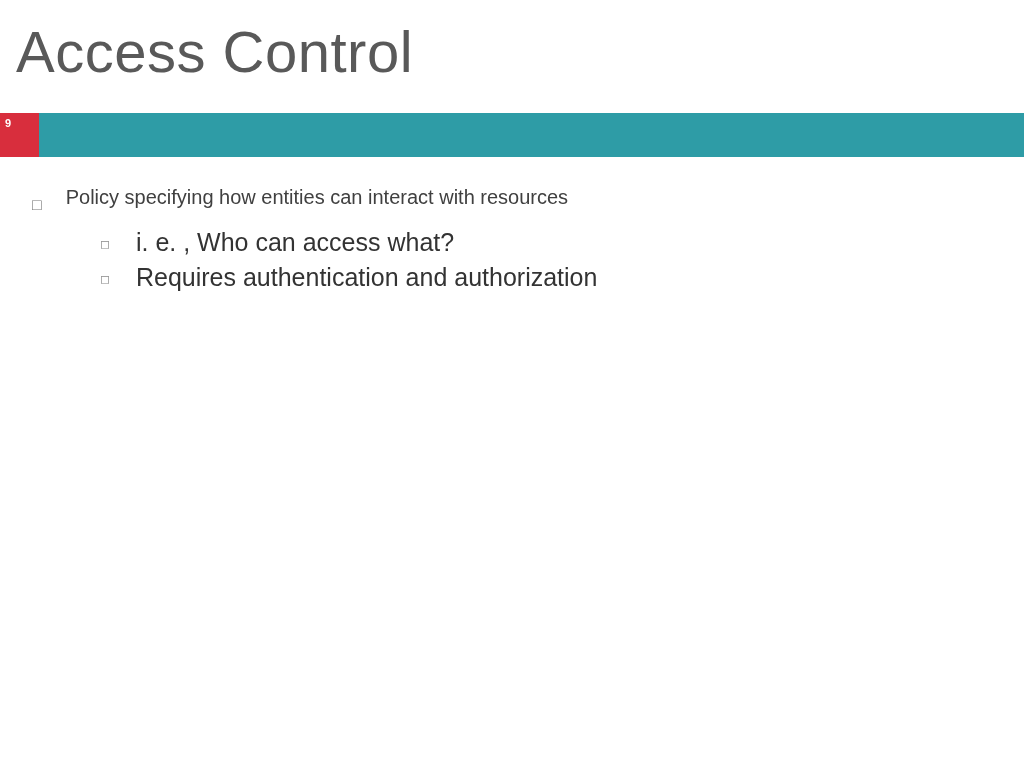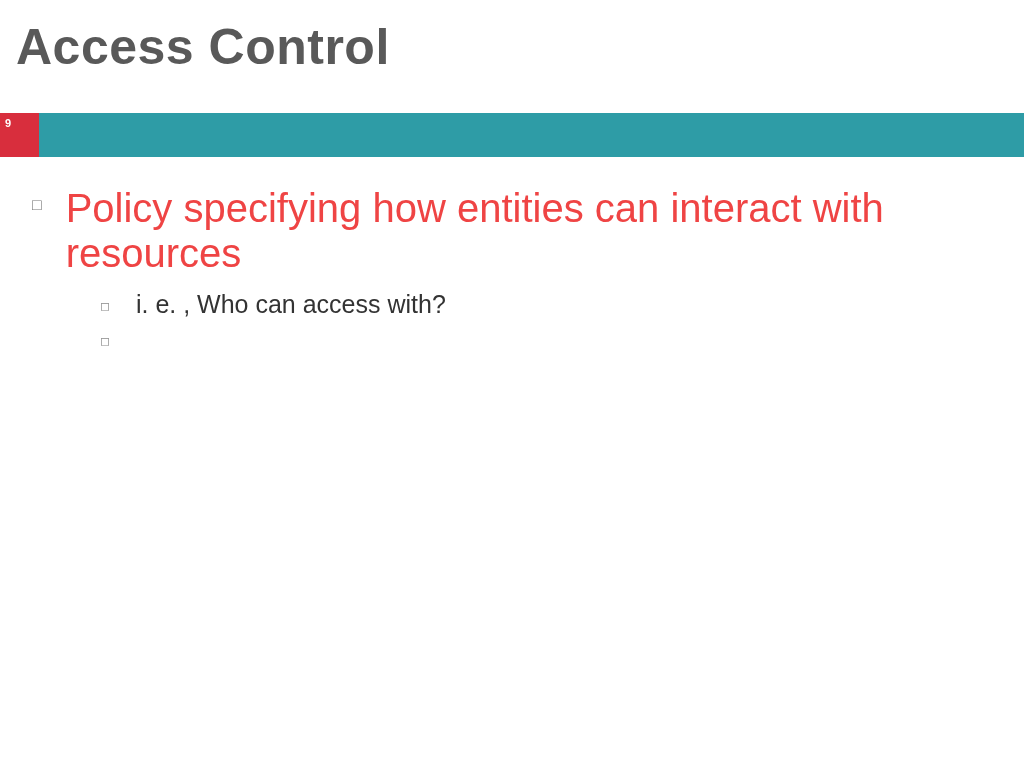--- a/index.html
+++ b/index.html
@@ -16,22 +16,22 @@
   .slide {
     position: relative;
     width: 1024px;
     height: 768px;
   }
 
   .title {
     position: absolute;
     left: 16px;
     top: 18px;
-    font-size: 50px;
-    font-weight: 700;
+    font-size: 58px;
+    font-weight: 400;
     color: #595959;
     letter-spacing: 0.5px;
   }
 
   .divider-bar {
     position: absolute;
     left: 0;
     top: 113px;
     width: 1024px;
     height: 44px;
@@ -68,22 +68,22 @@
     margin-bottom: 14px;
   }
   .level1 .bullet {
     font-size: 16px;
     color: #777;
     margin-top: 10px;
     margin-right: 24px;
     margin-left: 2px;
   }
   .level1 .text {
-    font-size: 40px;
-    color: #ef4444;
+    font-size: 20px;
+    color: #404040;
   }
 
   .level2 {
     display: flex;
     align-items: flex-start;
     margin-left: 70px;
     margin-bottom: 6px;
   }
   .level2 .bullet {
     font-size: 12px;
@@ -113,23 +113,24 @@
   <div class="content">
 
     <div class="level1">
       <span class="bullet">□</span>
       <span class="text">Policy specifying how entities can interact with resources</span>
     </div>
 
     <div class="level2">
       <span class="bullet">◻</span>
       <span class="text">
-        <span>i. e. , </span><span class="italic">Who</span><span> can access </span><span class="italic">with</span><span>?</span>
+        <span>i. e. , </span><span class="italic">Who</span><span> can access </span><span class="italic">what</span><span>?</span>
       </span>
     </div>
 
     <div class="level2">
       <span class="bullet">◻</span>
+      <span class="text">Requires authentication and authorization</span>
     </div>
 
   </div>
 
 </div>
 
 </body></html>

